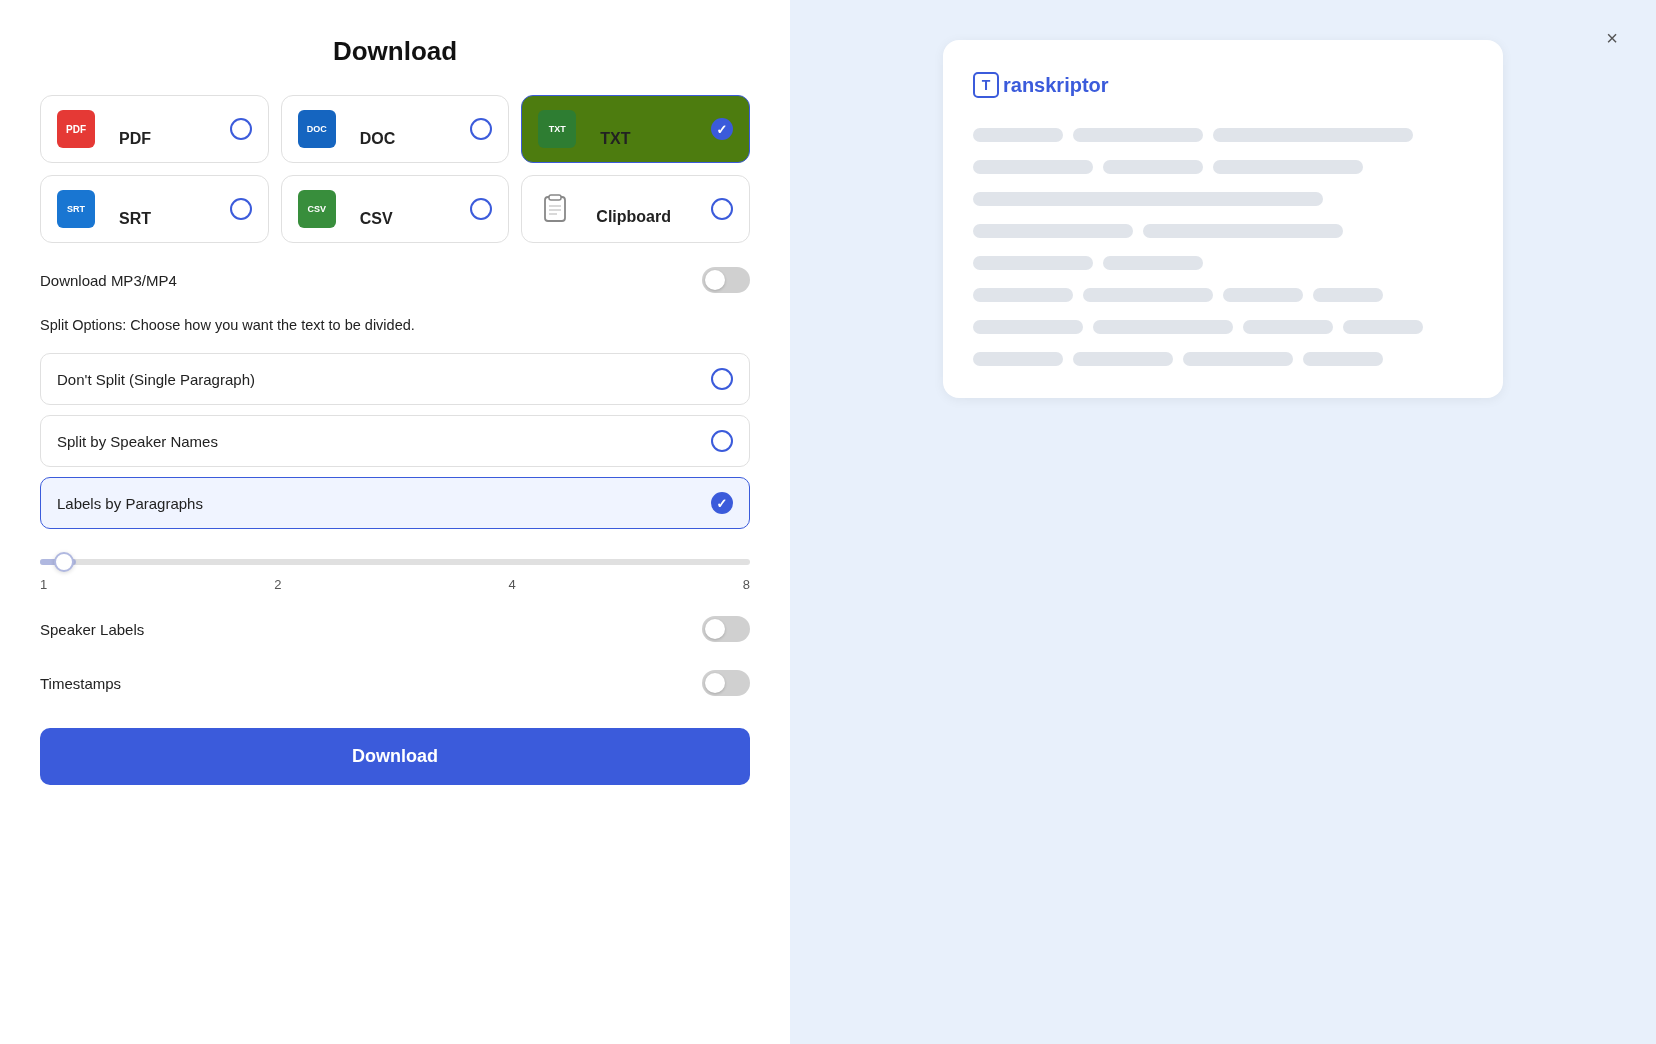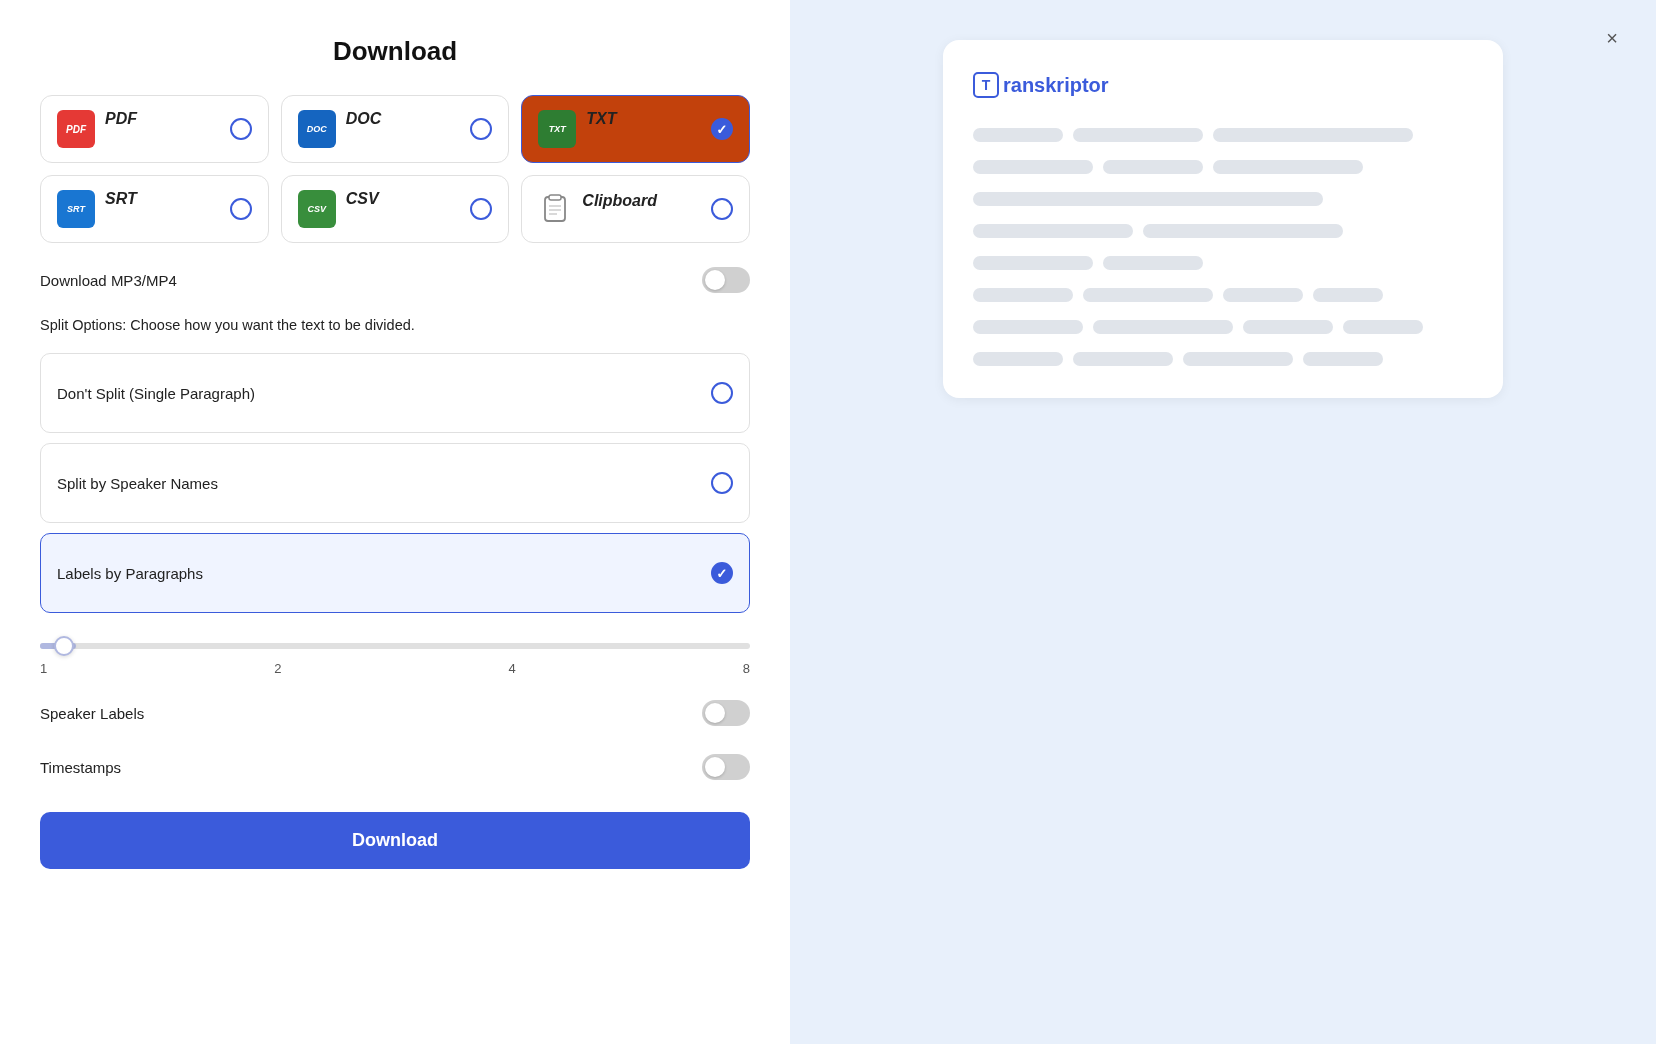--- a/index.html
+++ b/index.html
@@ -45,28 +45,27 @@
       padding: 14px 16px;
       display: flex;
       align-items: center;
       justify-content: space-between;
       cursor: pointer;
       background: #fff;
     }
 
     .format-card.selected {
       border-color: #3b5bdb;
-      background: #c2410c;
+      background: #4d7c0f;
     }
 
     .format-card-left {
       display: flex;
-      align-items: flex-start;
-      gap: 10px;
-      font-style: italic;
+      align-items: flex-end;
+      gap: 24px;
     }
 
     .format-icon {
       width: 38px;
       height: 38px;
       border-radius: 6px;
       display: flex;
       align-items: center;
       justify-content: center;
       font-size: 10px;
@@ -157,21 +156,21 @@
     
     .split-options {
       display: flex;
       flex-direction: column;
       gap: 10px;
     }
 
     .split-option {
       border: 1.5px solid #e0e0e0;
       border-radius: 10px;
-      padding: 28px 16px;
+      padding: 14px 16px;
       display: flex;
       align-items: center;
       justify-content: space-between;
       cursor: pointer;
       background: #fff;
     }
 
     .split-option.selected {
       border-color: #3b5bdb;
       background: #f0f4ff;

